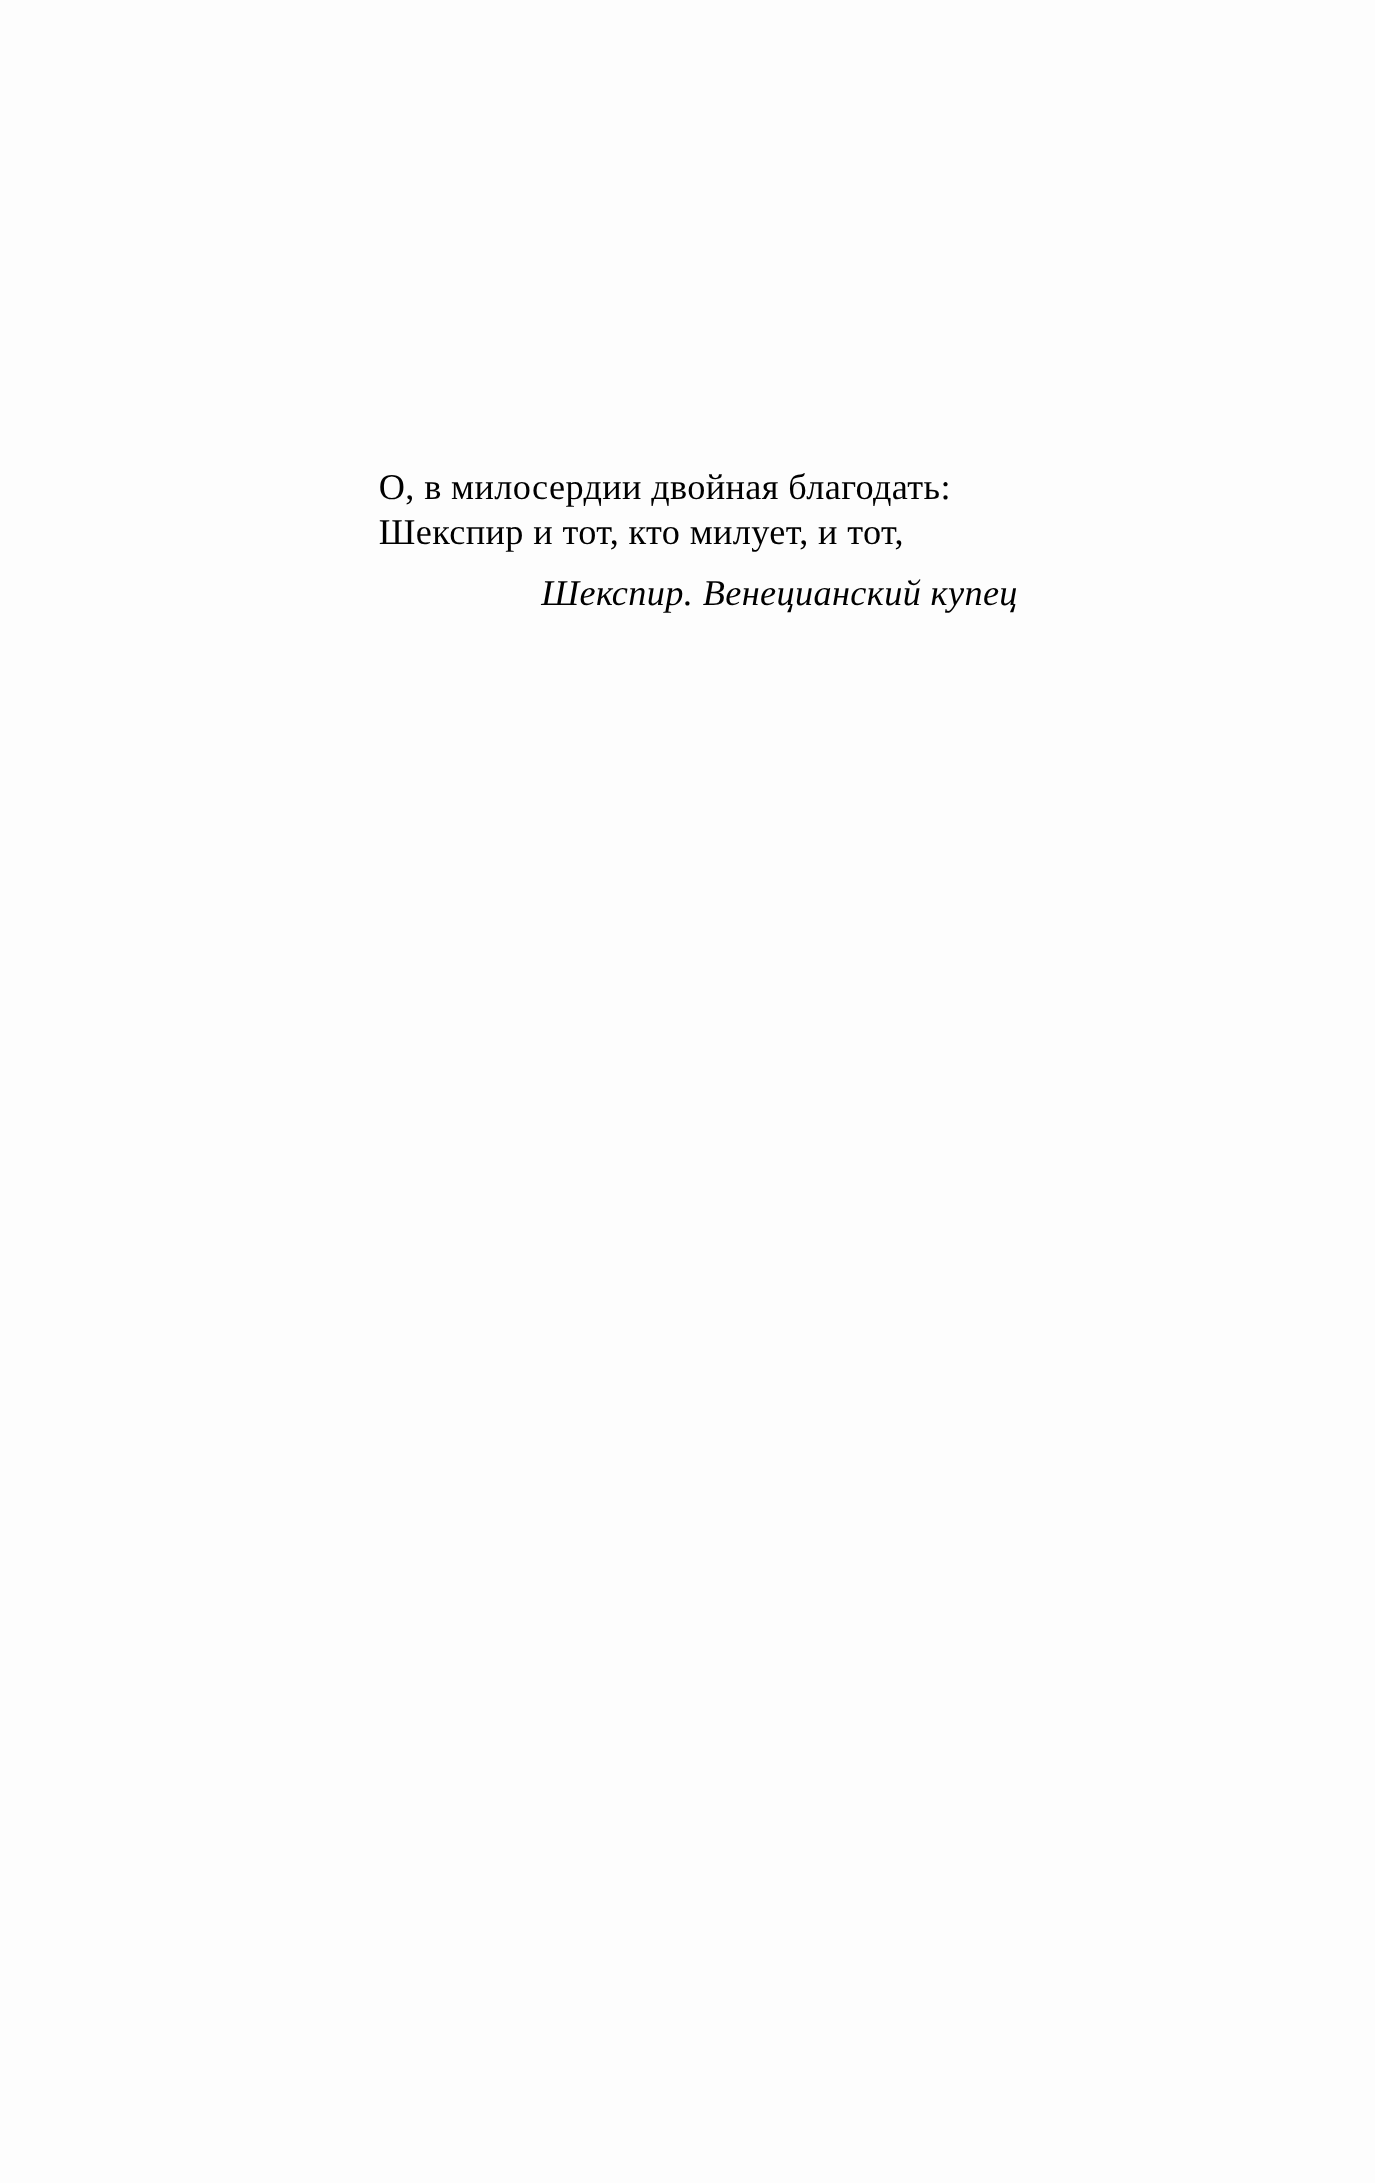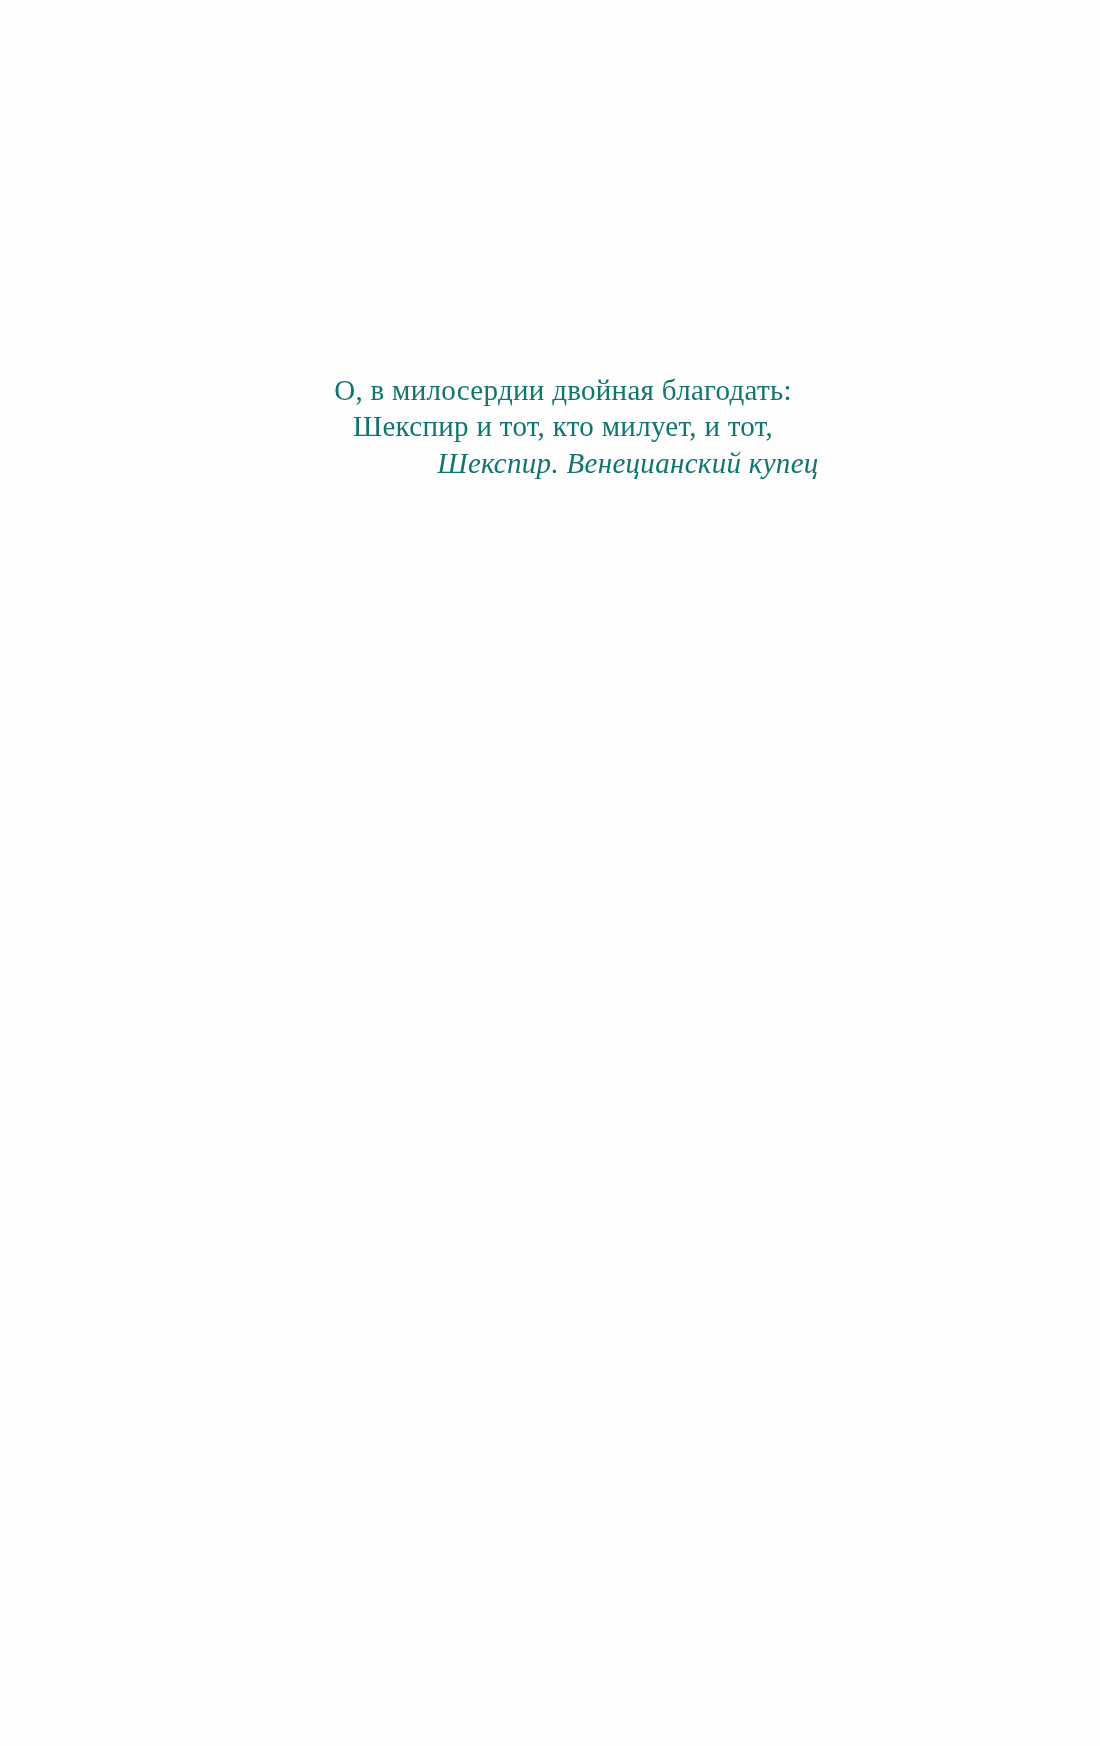--- a/index.html
+++ b/index.html
@@ -20,34 +20,33 @@
     top: 0;
     width: 1100px;
     height: 1746px;
     background: #fdfdfd;
   }
   .epigraph {
     position: absolute;
     left: 303px;
     top: 372px;
     width: 520px;
-    color: #0f766e;
+    color: #000000;
     font-size: 29px;
     line-height: 36px;
     white-space: nowrap;
     text-rendering: optimizeLegibility;
-    text-align: center;
   }
   .epigraph-line {
     letter-spacing: 0.3px;
   }
   .epigraph-attribution {
     font-style: italic;
     margin-left: 130px;
-    margin-top: 1px;
+    margin-top: 13px;
     letter-spacing: 0.3px;
   }
 </style>
 </head>
 <body>
 
 <div class="book-page">
   <div class="epigraph">
     <div class="epigraph-line">О, в милосердии двойная благодать:</div>
     <div class="epigraph-line">Шекспир и тот, кто милует, и тот,</div>

